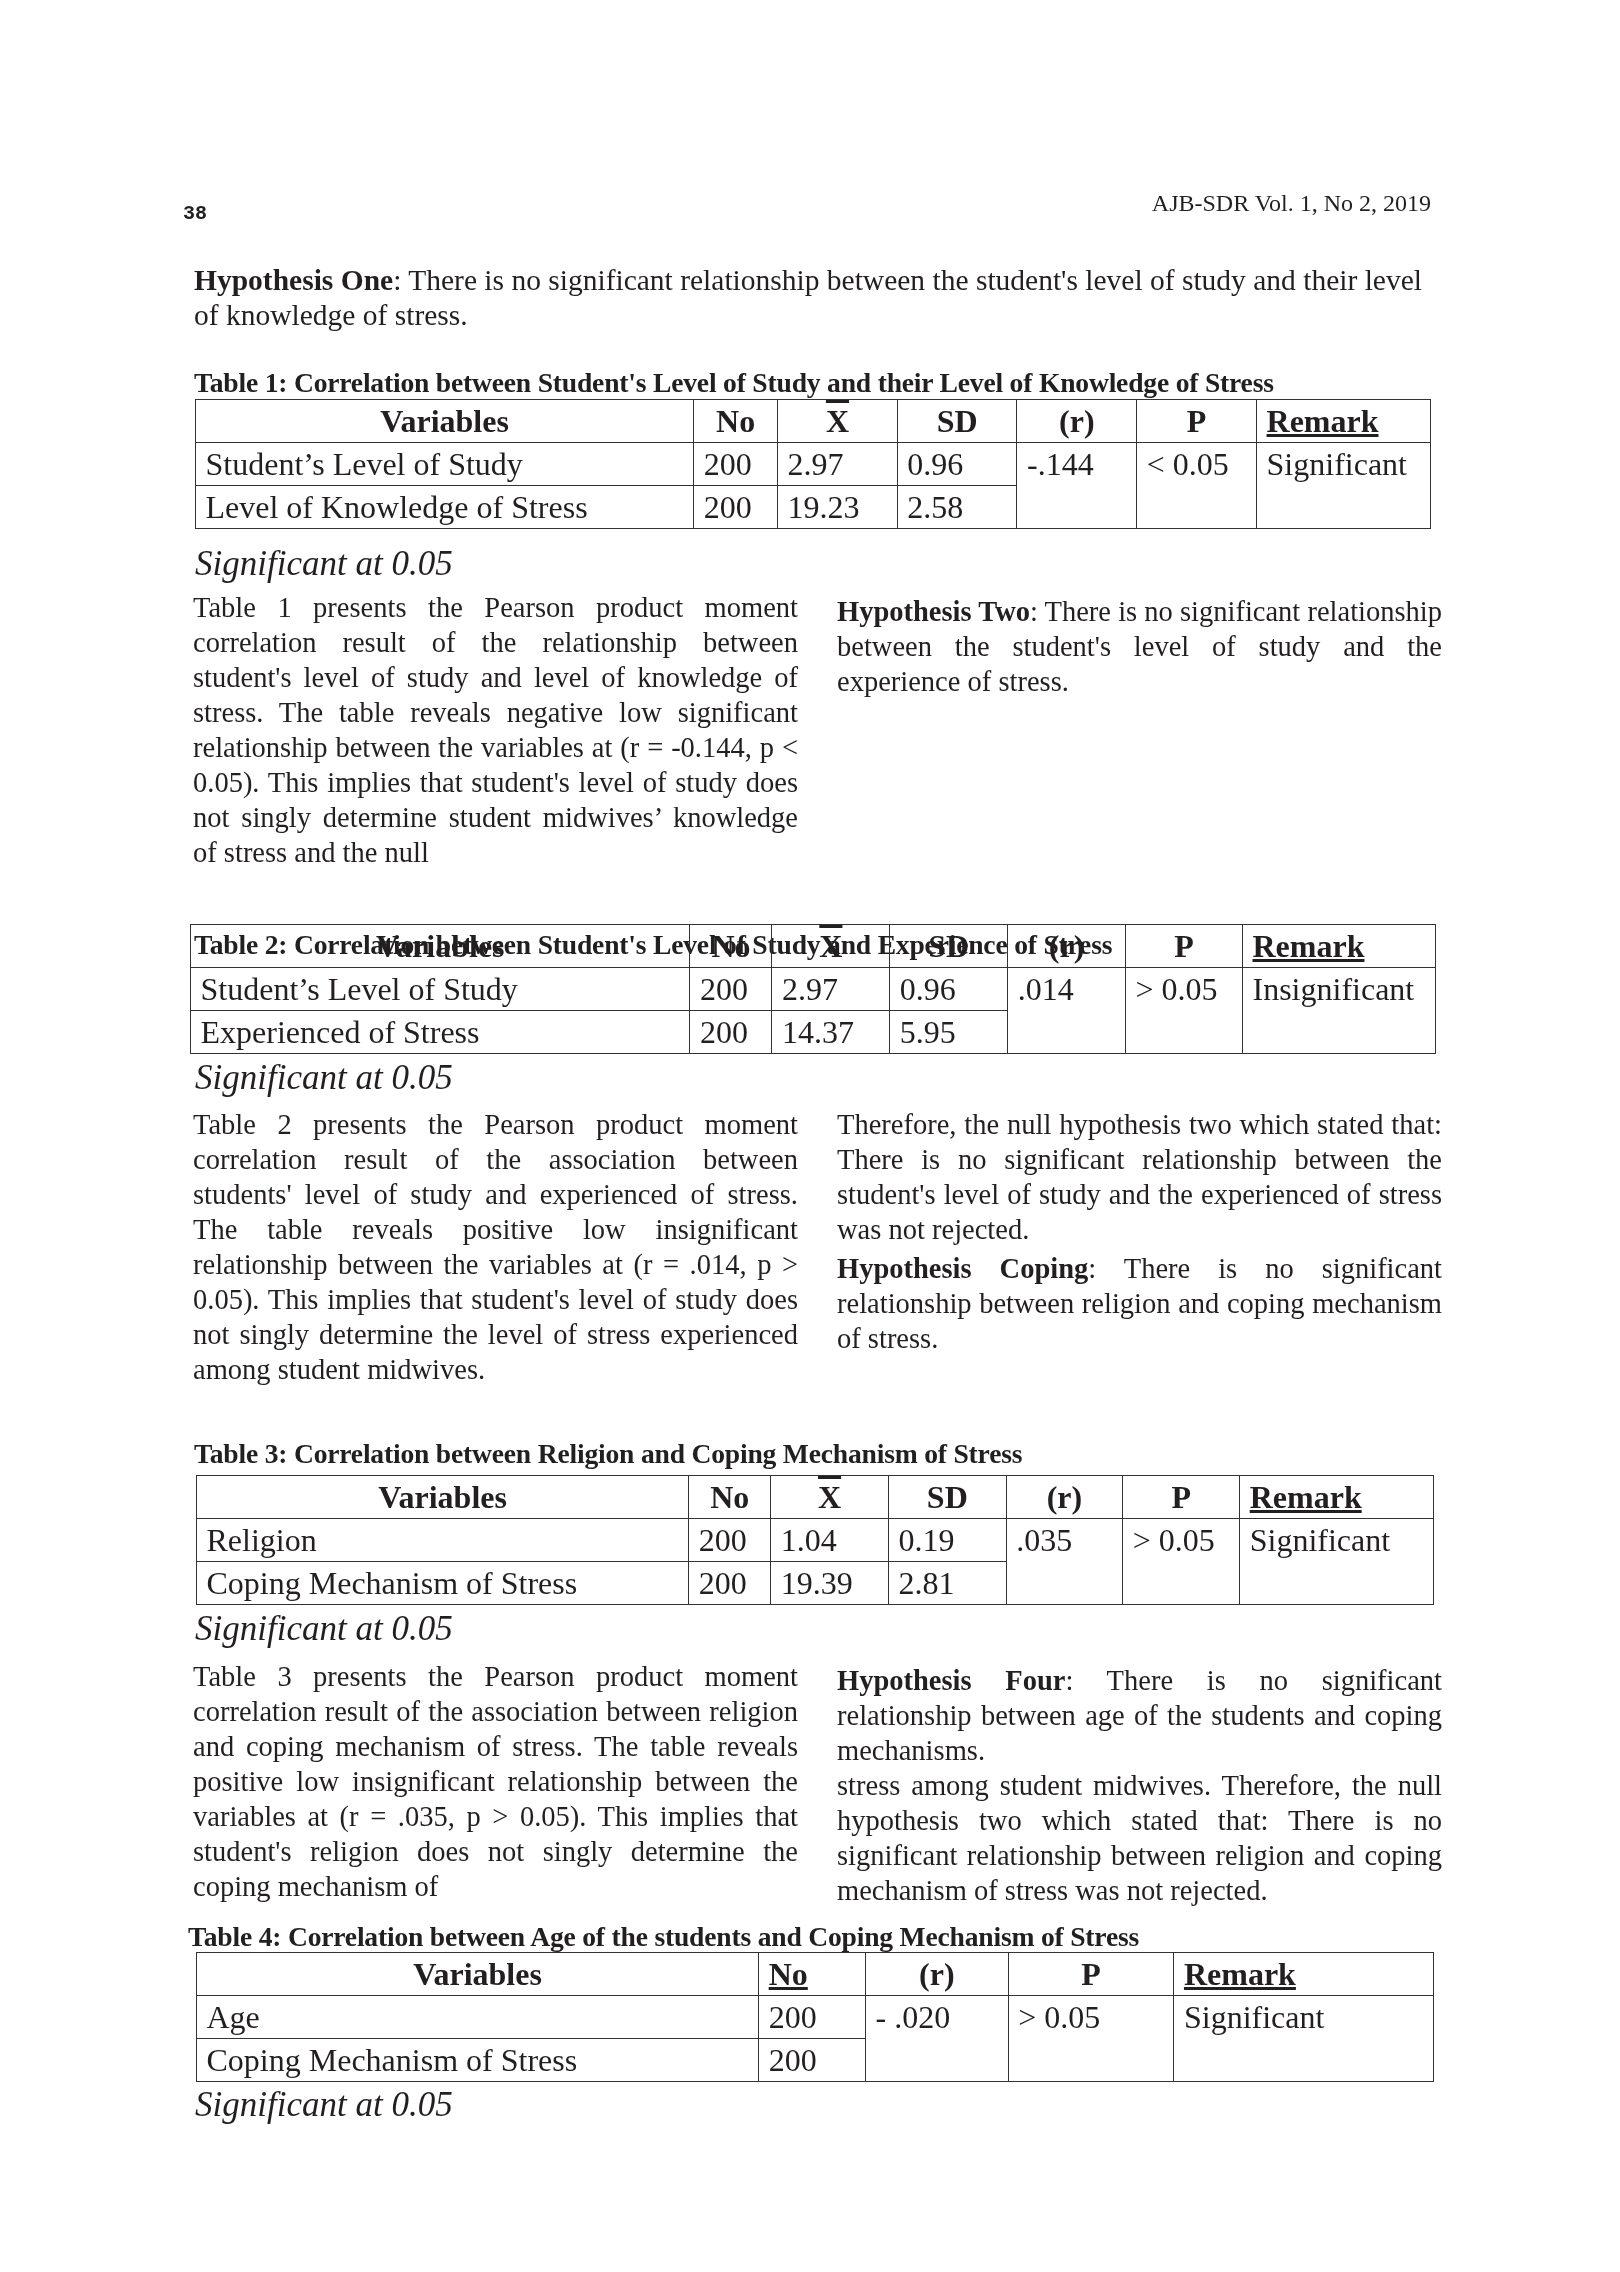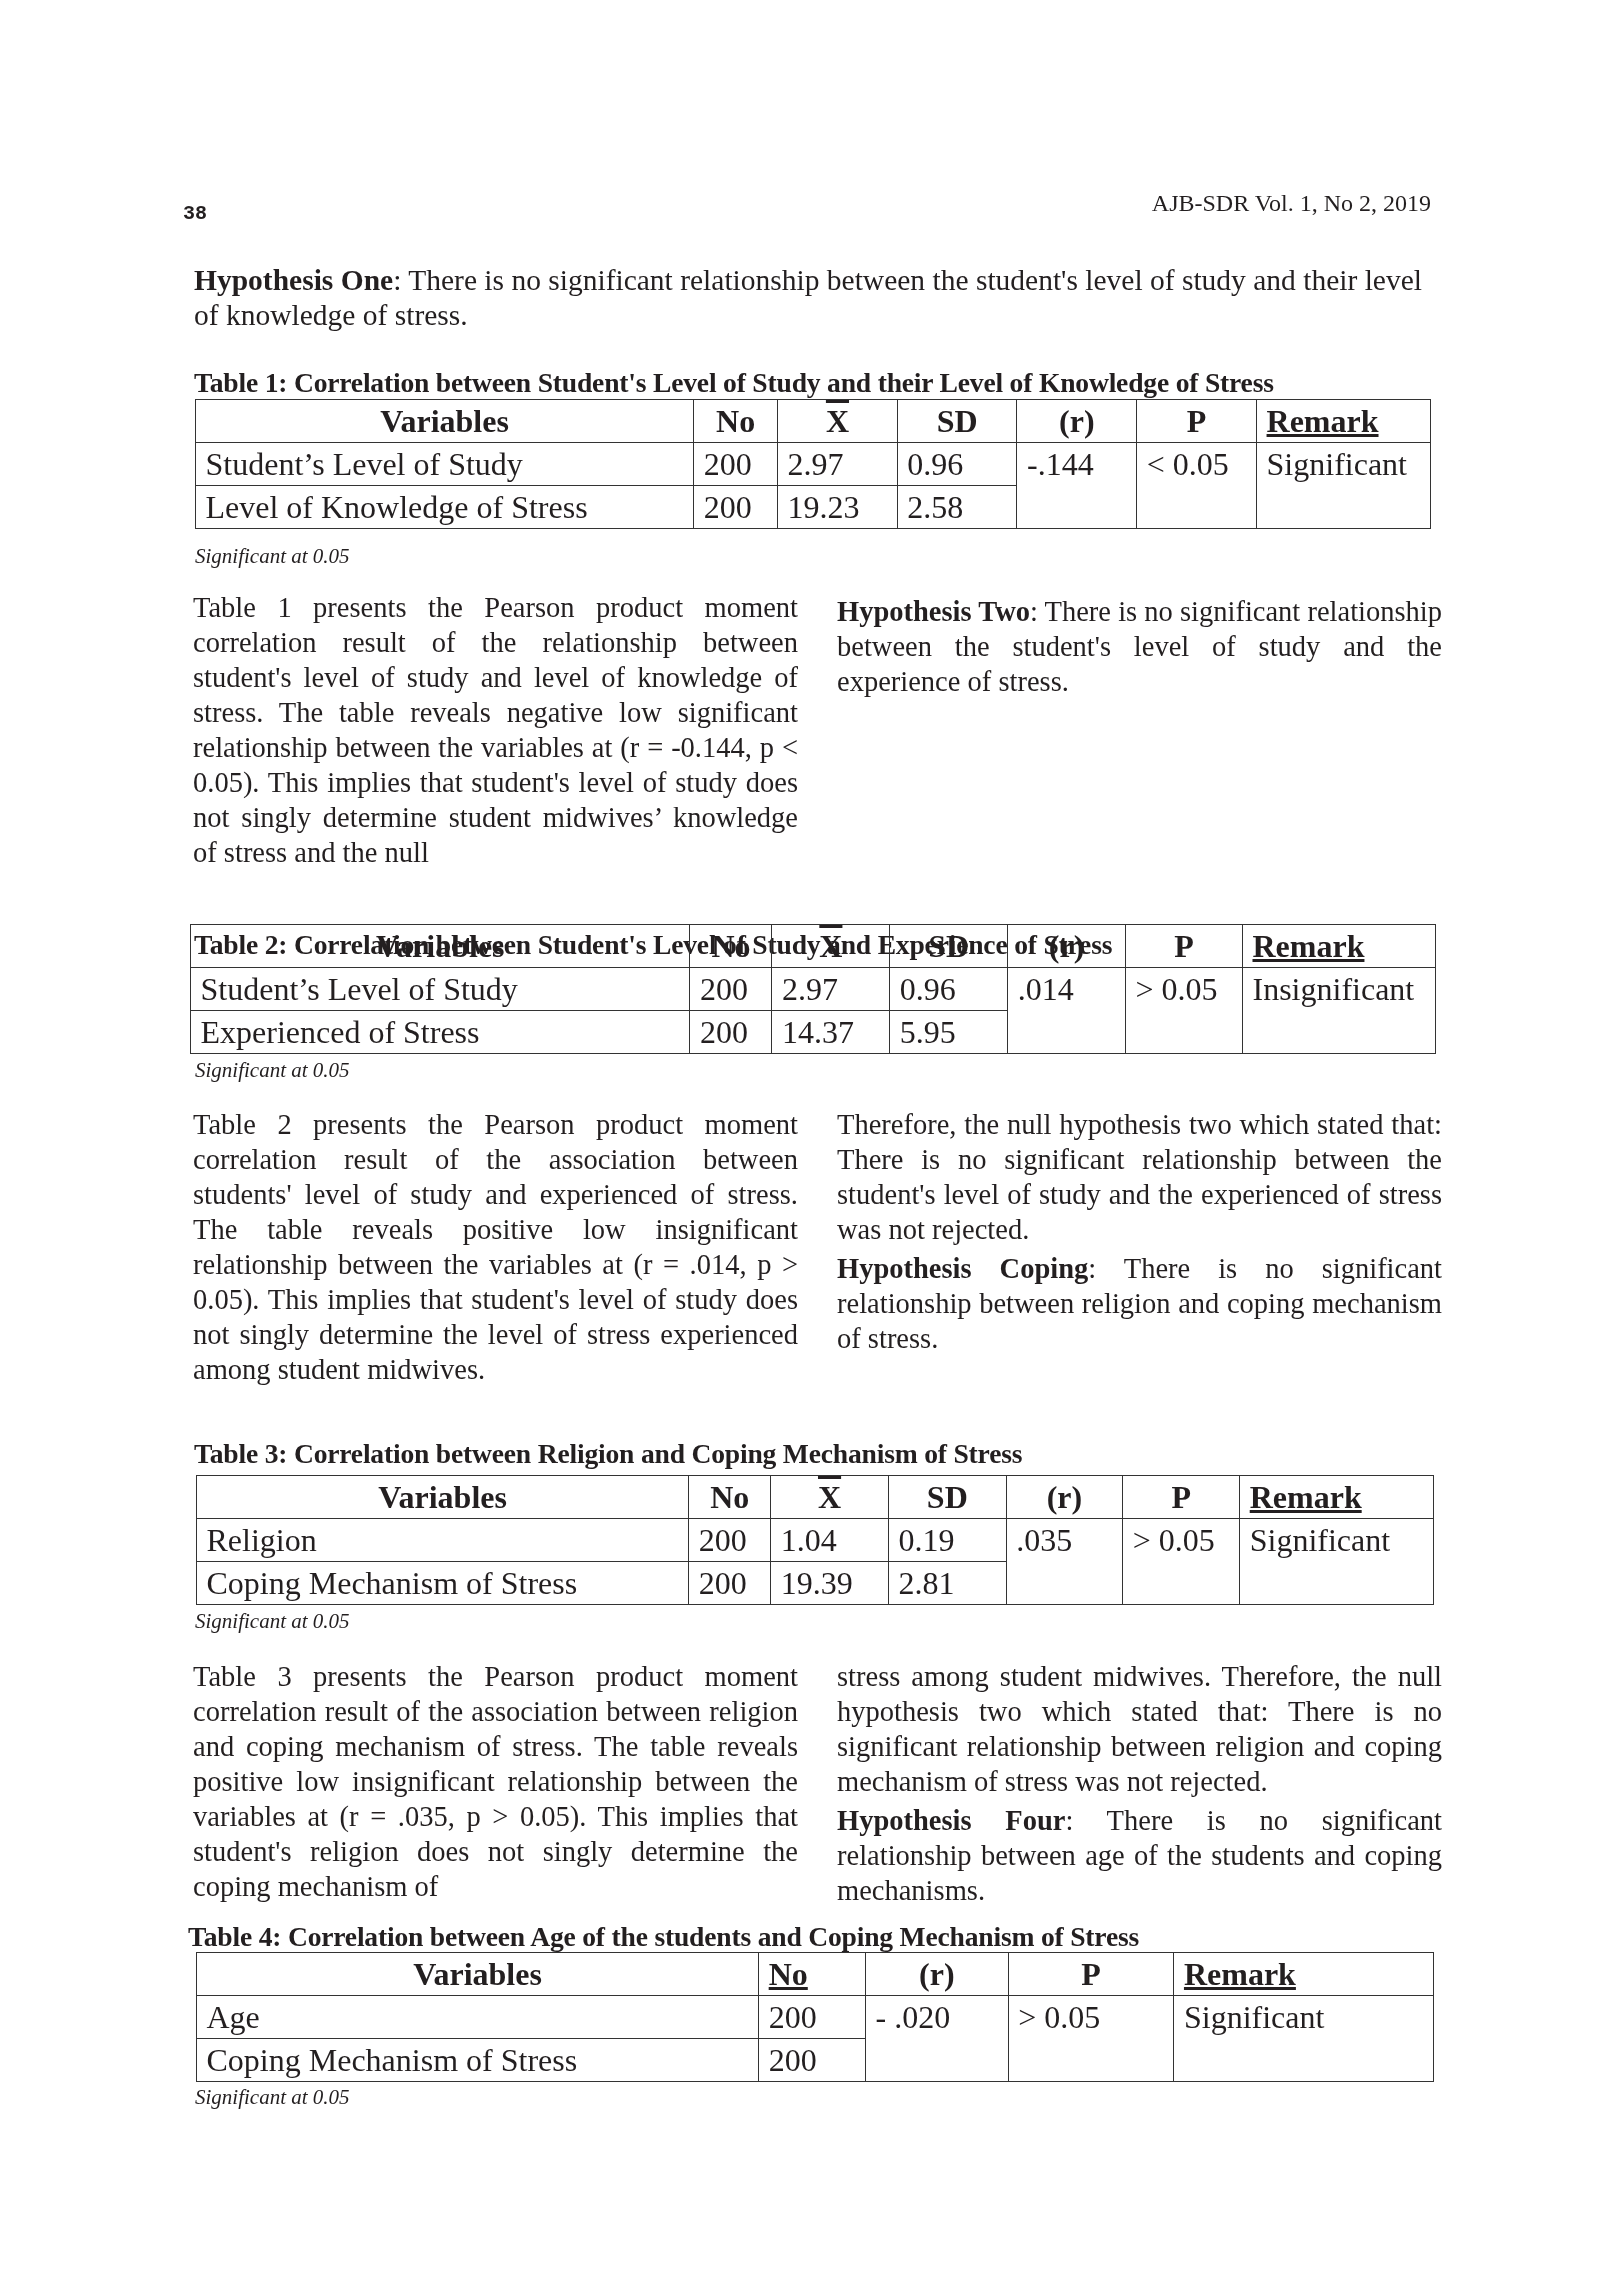--- a/index.html
+++ b/index.html
@@ -9,21 +9,21 @@
   .running-head { position: absolute; right: 190px; top: 190px; font-size: 24px; }
   .block { position: absolute; left: 194px; width: 1242px; }
   .hyp { font-size: 29.5px; line-height: 35px; }
   .hyp b { font-weight: bold; text-align: right; }
   .caption { font-size: 27.6px; font-weight: bold; white-space: nowrap; letter-spacing: -0.2px; }
   table.stat { position: absolute; border-collapse: collapse; font-size: 32px; transform-origin: 0 0; }
   table.stat td, table.stat th { border: 1.4px solid #333; padding: 0 9.5px; height: 42px; vertical-align: top; line-height: 42px; white-space: nowrap; font-weight: normal; }
   table.stat th { font-weight: bold; text-align: center; }
   table.stat th.left { text-align: left; text-decoration: underline; }
   .overline { text-decoration: overline; }
-  .note { position: absolute; font-style: italic; font-size: 21px; }
+  .note { position: absolute; font-style: italic; font-size: 35px; }
   .col { position: absolute; width: 605px; font-size: 28.5px; line-height: 35px; text-align: justify; }
   .col b { font-weight: bold; }
 </style>
 </head>
 <body>
 
 <div class="page-number">38</div>
 <div class="running-head">AJB-SDR Vol. 1, No 2, 2019</div>
 
 <div class="block hyp" style="top:263px;">
@@ -156,22 +156,22 @@
     <td>200</td>
     <td>19.39</td>
     <td>2.81</td>
   </tr>
 </tbody>
   </table>
 <div class="note" style="left:195px; top:1609px;">Significant at 0.05</div>
 
 <div class="col" style="left:193px; top:1659px;">Table 3 presents the Pearson product moment correlation result of the association between religion and coping mechanism of stress. The table reveals positive low insignificant relationship between the variables at (r = .035, p &gt; 0.05). This implies that student's religion does not singly determine the coping mechanism of</div>
 <div class="col" style="left:837px; top:1659px;">
+  <div style="margin-top:3.8px;"><b>Hypothesis Four</b><span>: There is no significant relationship between age of the students and coping mechanisms.</span></div>
   <div>stress among student midwives. Therefore, the null hypothesis two which stated that: There is no significant relationship between religion and coping mechanism of stress was not rejected.</div>
-  <div style="margin-top:3.8px;"><b>Hypothesis Four</b><span>: There is no significant relationship between age of the students and coping mechanisms.</span></div>
 </div>
 
 <div class="block caption" style="top:1921px; left:188px;">Table 4: Correlation between Age of the students and Coping Mechanism of Stress</div>
 <table class="stat" style="left:196px; top:1952px; width:1238px;">
   <colgroup>
       <col style="width:563px">
       <col style="width:107px">
       <col style="width:143px">
       <col style="width:166px">
       <col style="width:260px">

